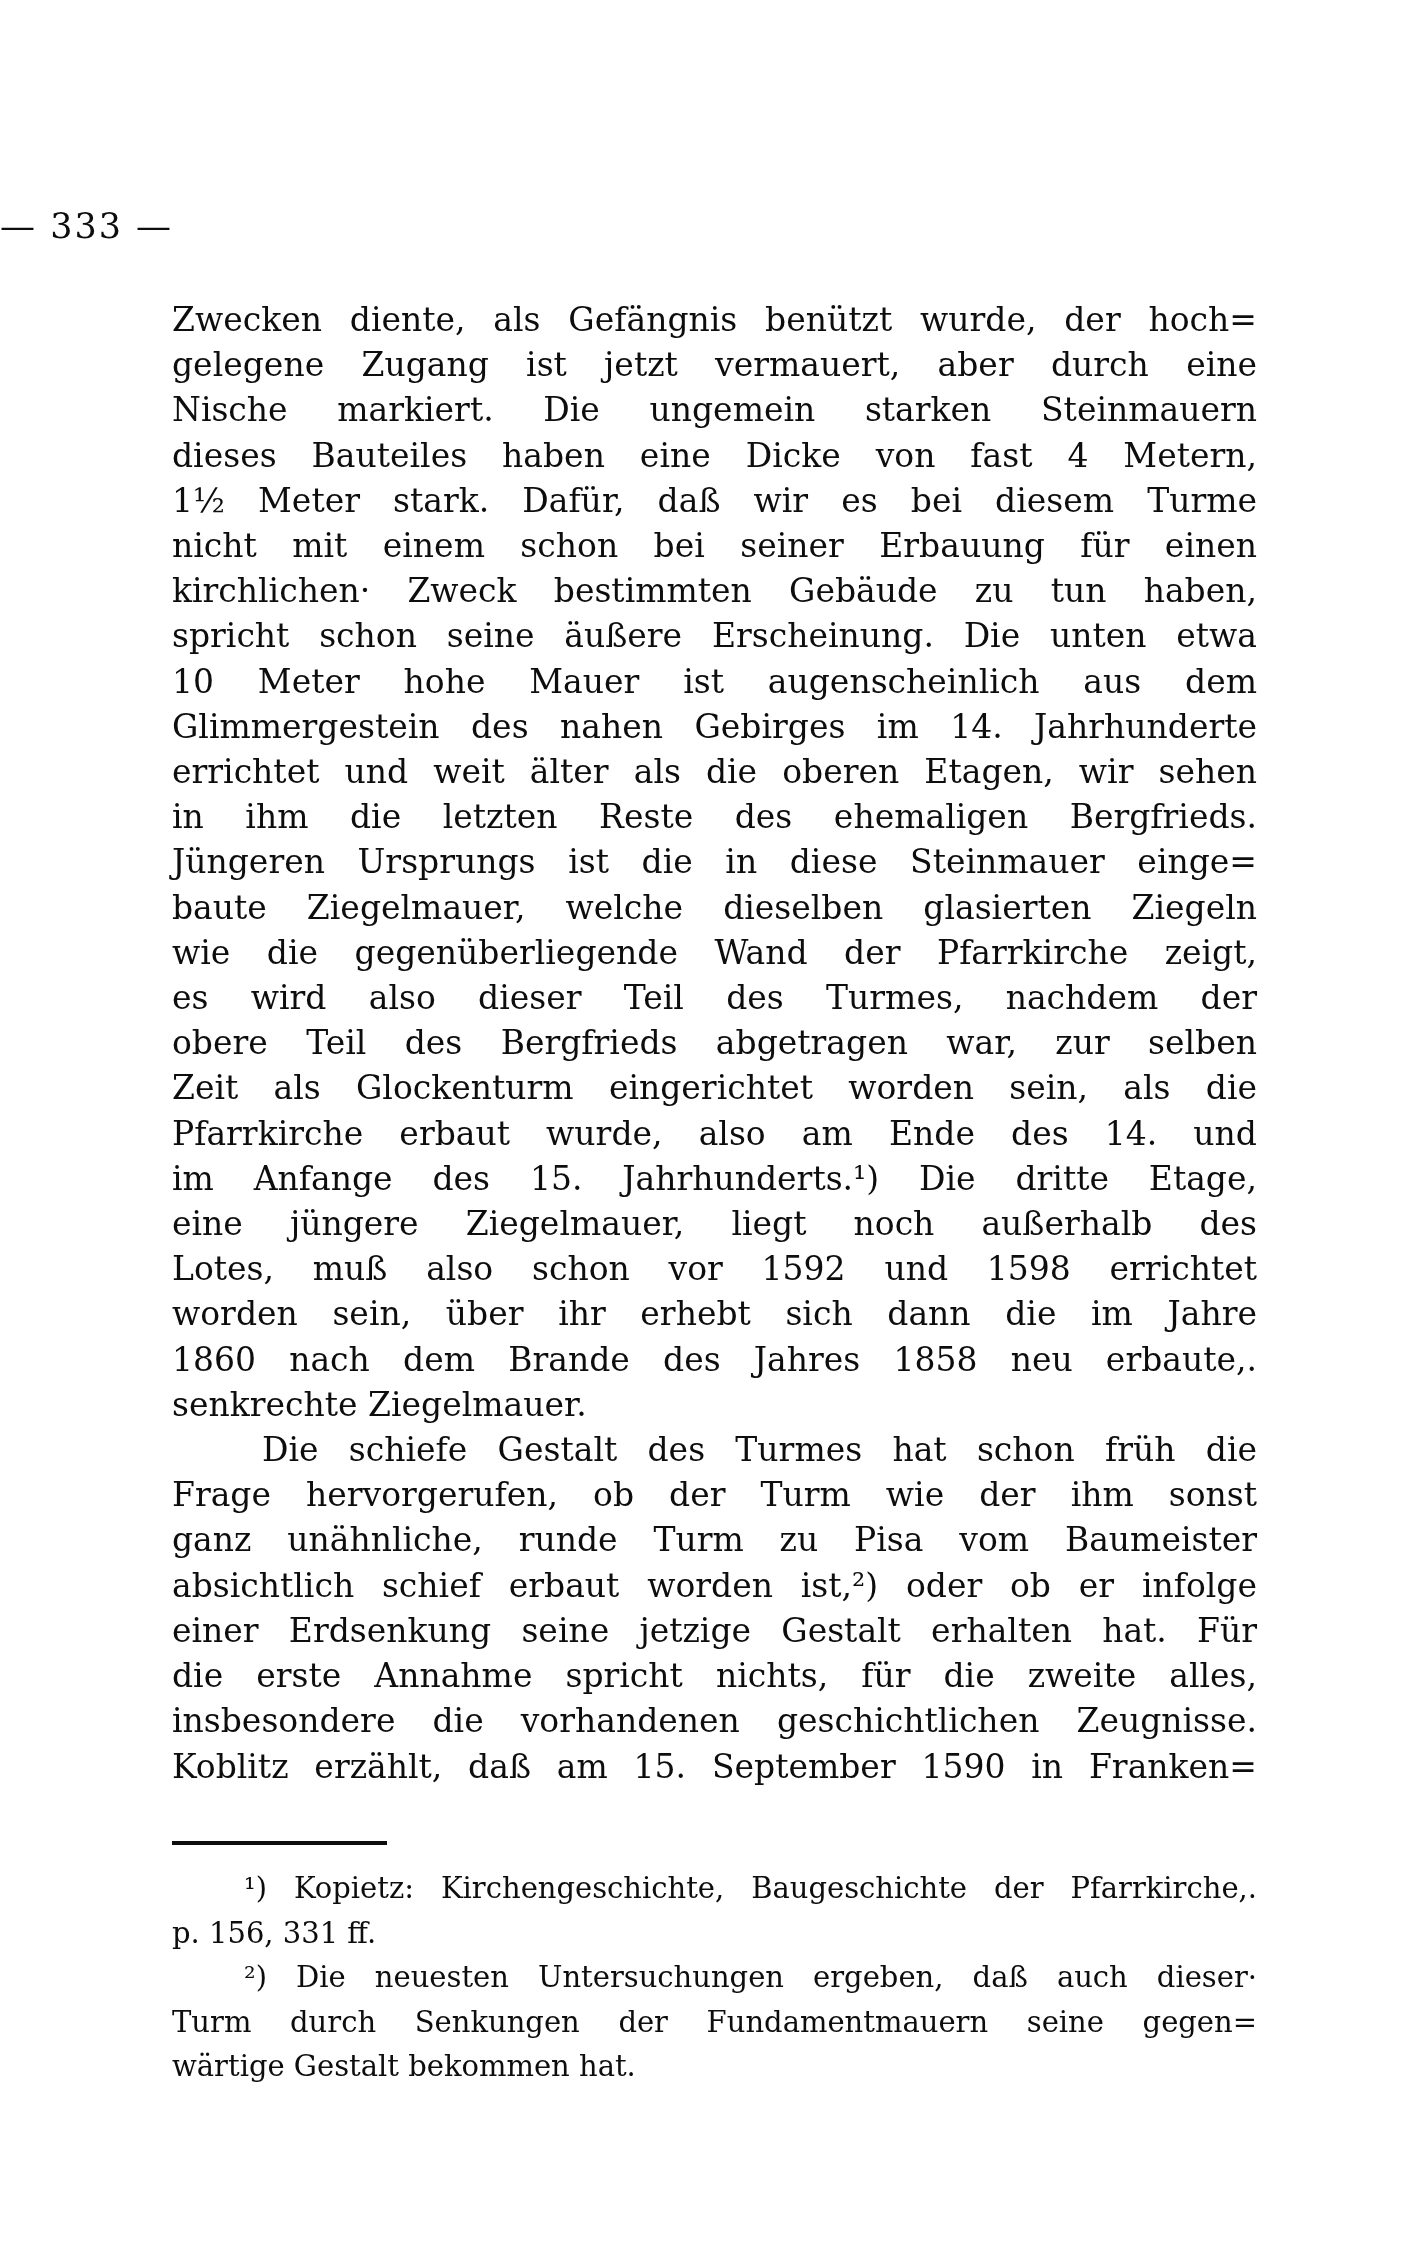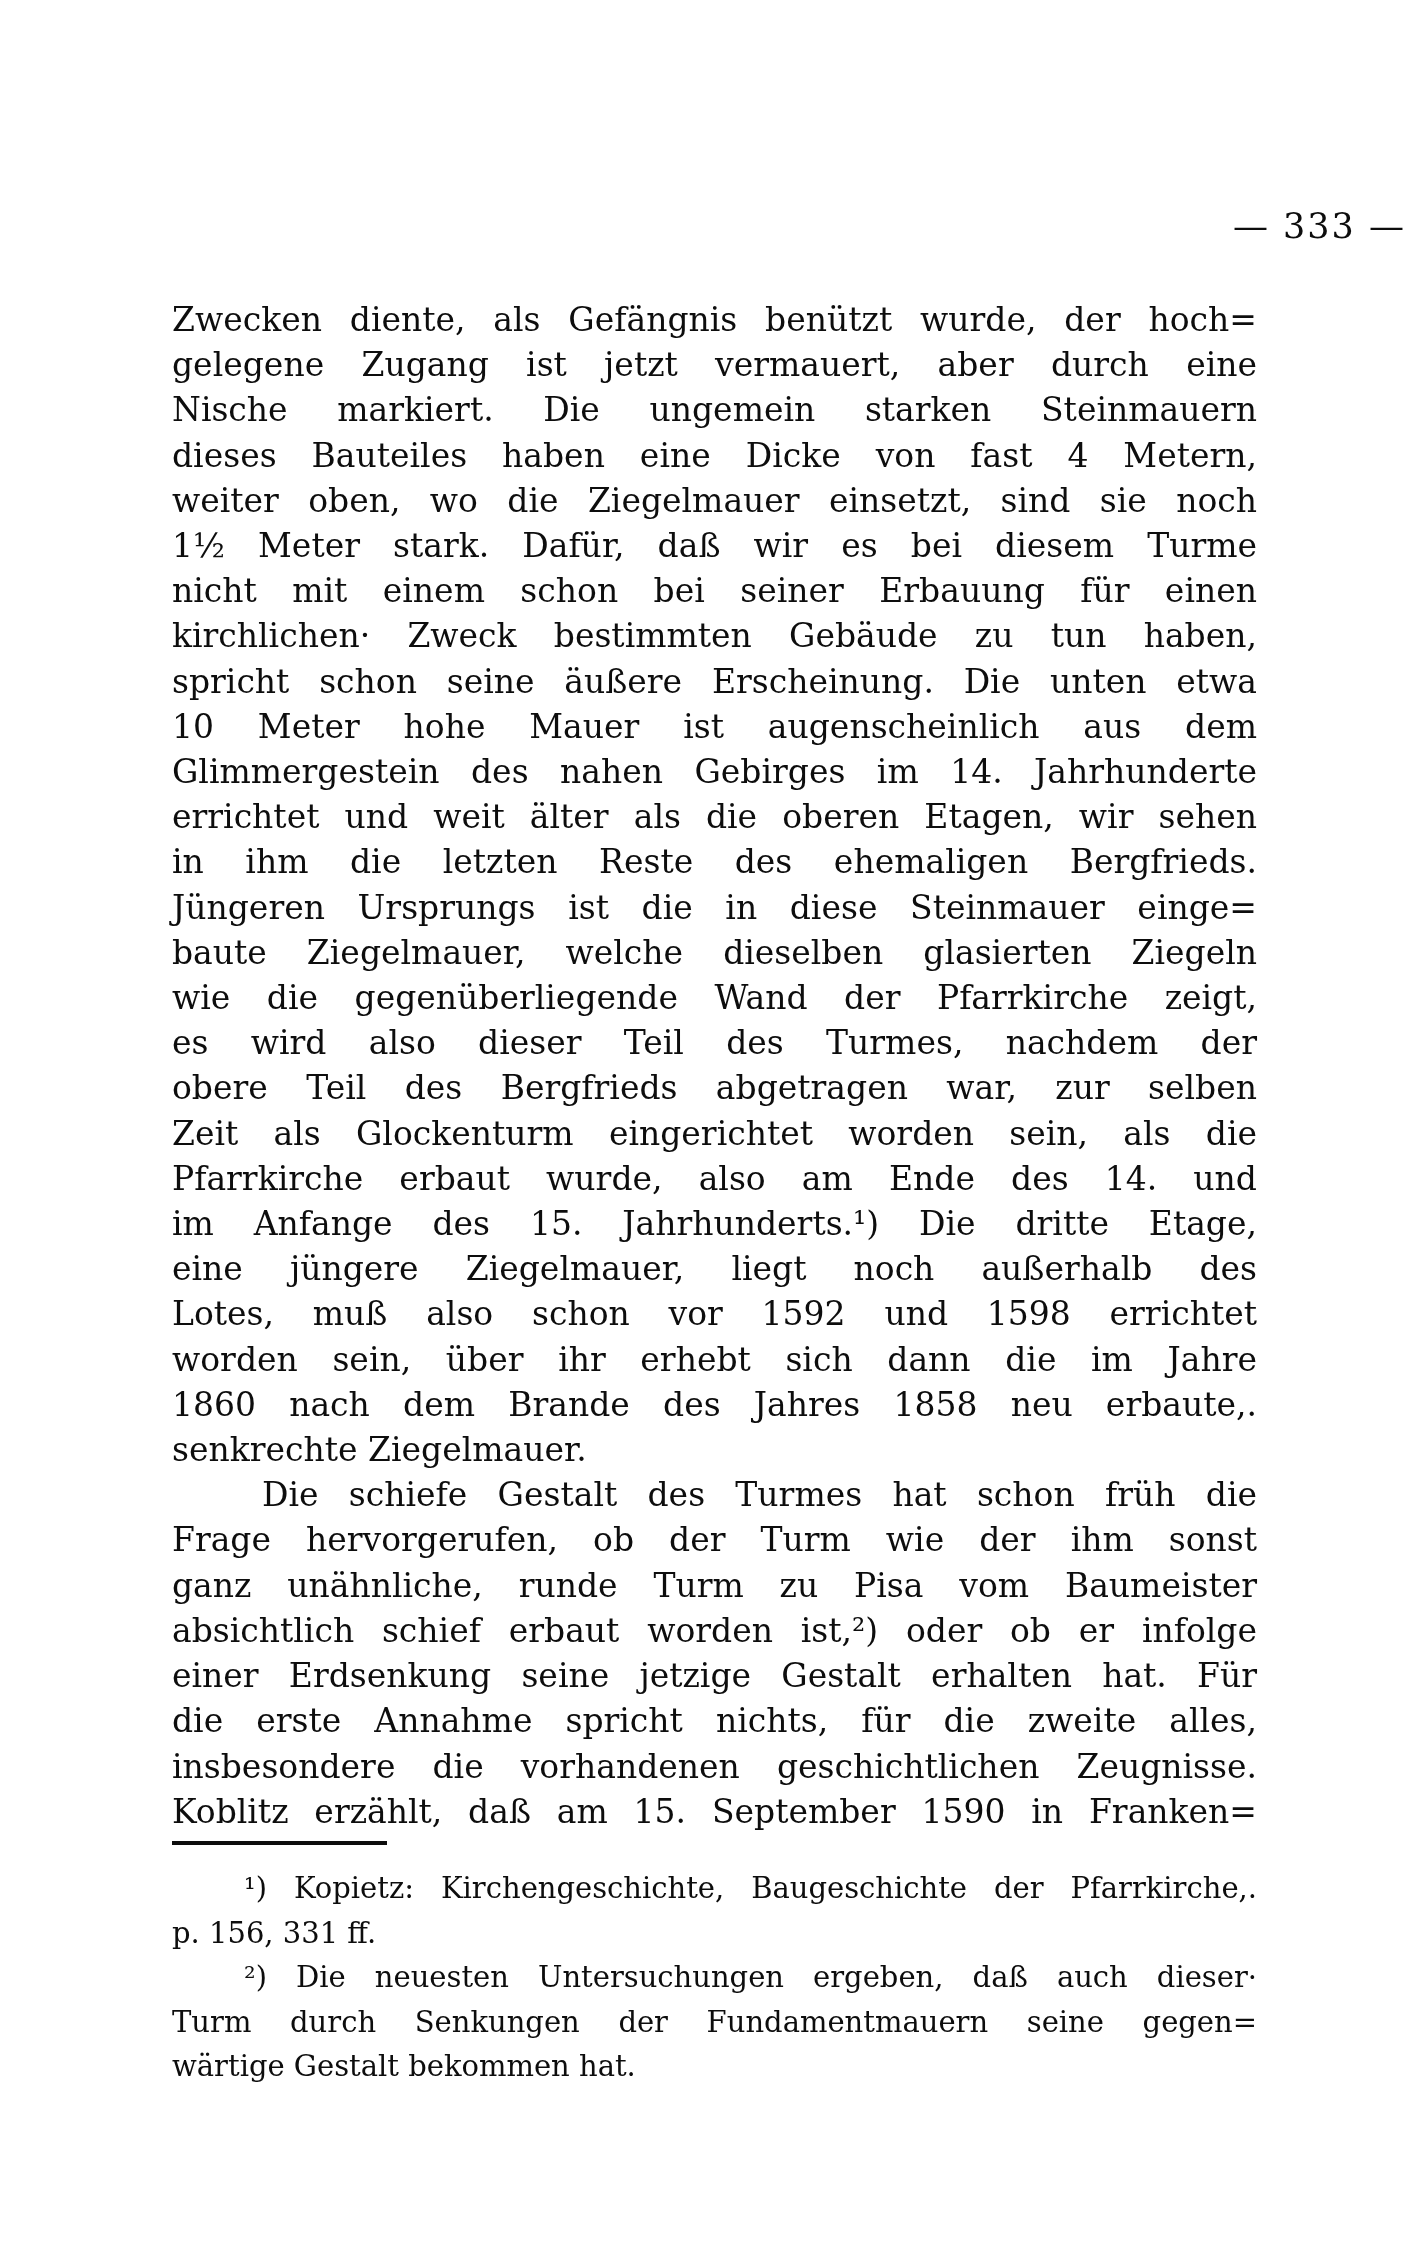--- a/index.html
+++ b/index.html
@@ -14,21 +14,21 @@
     background: #ffffff;
     color: #0d0d0d;
     font-family: "DejaVu Serif", "Liberation Serif", serif;
     overflow: hidden;
   }
   .page-number {
     position: absolute;
     top: 206px;
     left: 0;
     right: 0;
-    text-align: right;
+    text-align: left;
     font-size: 35px;
     letter-spacing: 2px;
   }
   .body-text {
     position: absolute;
     top: 297px;
     left: 172px;
     width: 1085px;
   }
   .line {
@@ -79,21 +79,20 @@
 
 <div class="page">
 
   <div class="page-number">— 333 —</div>
 
   <div class="body-text">
     <div class="line">Zwecken diente, als Gefängnis benützt wurde, der hoch=</div>
     <div class="line">gelegene Zugang ist jetzt vermauert, aber durch eine</div>
     <div class="line">Nische markiert. Die ungemein starken Steinmauern</div>
     <div class="line">dieses Bauteiles haben eine Dicke von fast 4 Metern,</div>
-    <div class="line">weiter oben, wo die Ziegelmauer einsetzt, sind sie noch</div>
     <div class="line">1½ Meter stark. Dafür, daß wir es bei diesem Turme</div>
     <div class="line">nicht mit einem schon bei seiner Erbauung für einen</div>
     <div class="line">kirchlichen· Zweck bestimmten Gebäude zu tun haben,</div>
     <div class="line">spricht schon seine äußere Erscheinung. Die unten etwa</div>
     <div class="line">10 Meter hohe Mauer ist augenscheinlich aus dem</div>
     <div class="line">Glimmergestein des nahen Gebirges im 14. Jahrhunderte</div>
     <div class="line">errichtet und weit älter als die oberen Etagen, wir sehen</div>
     <div class="line">in ihm die letzten Reste des ehemaligen Bergfrieds.</div>
     <div class="line">Jüngeren Ursprungs ist die in diese Steinmauer einge=</div>
     <div class="line">baute Ziegelmauer, welche dieselben glasierten Ziegeln</div>

